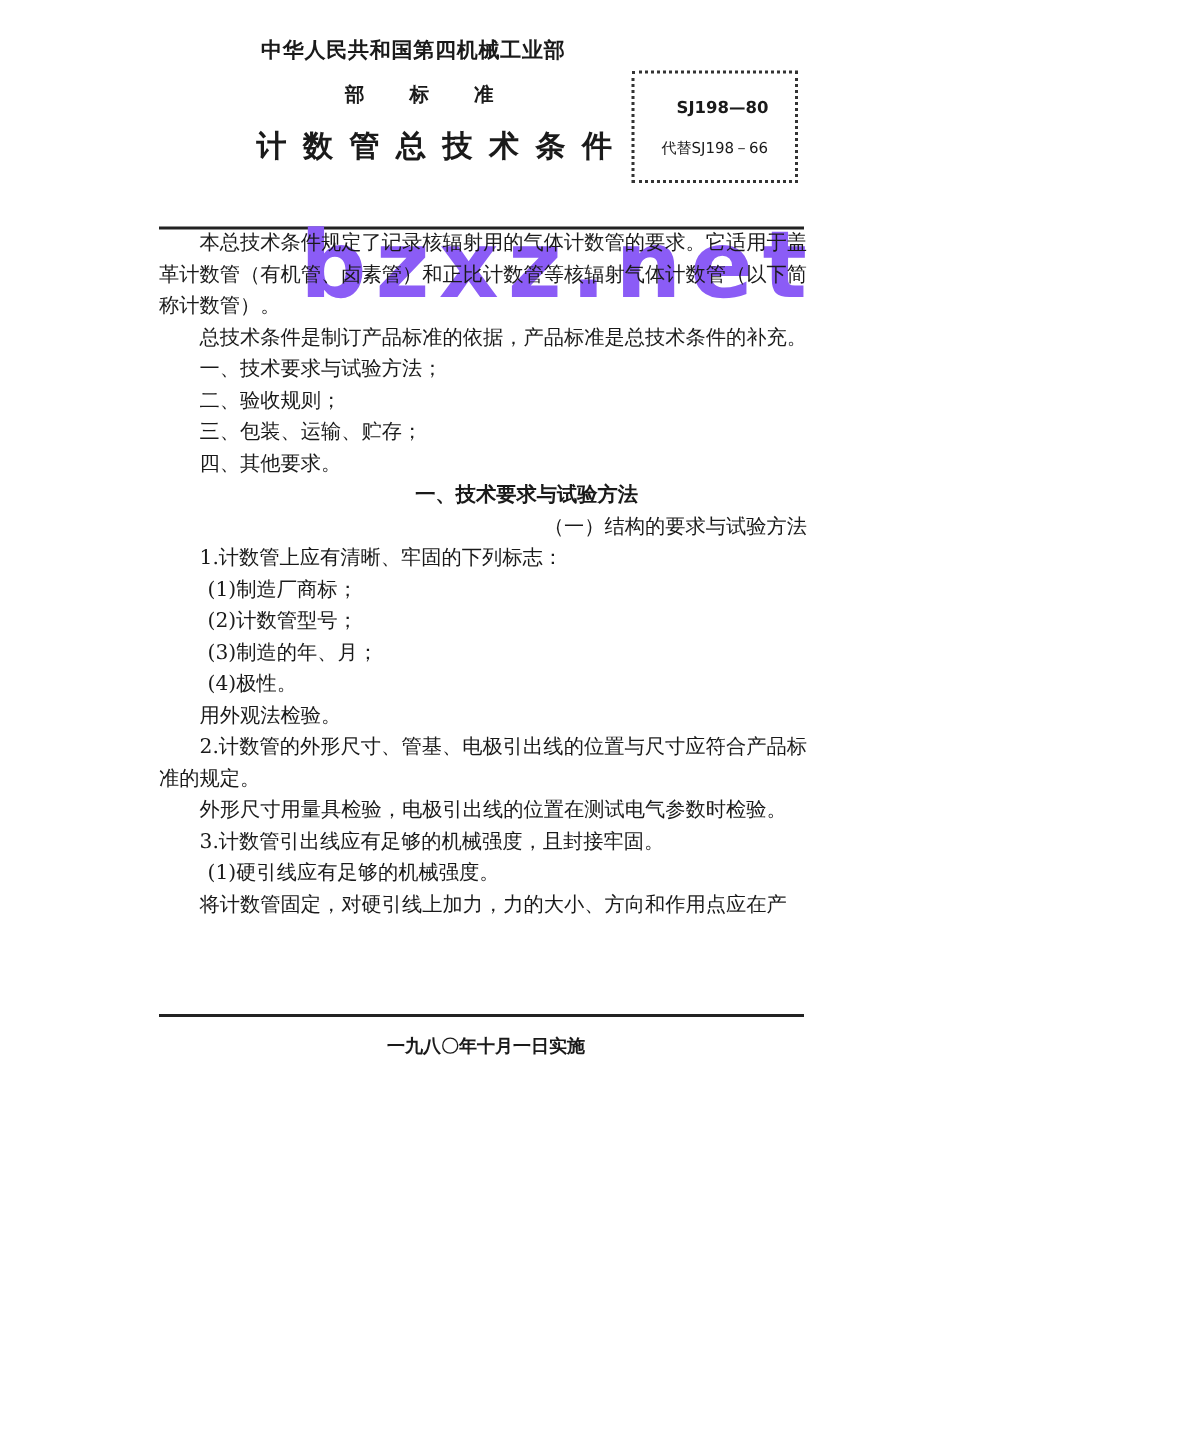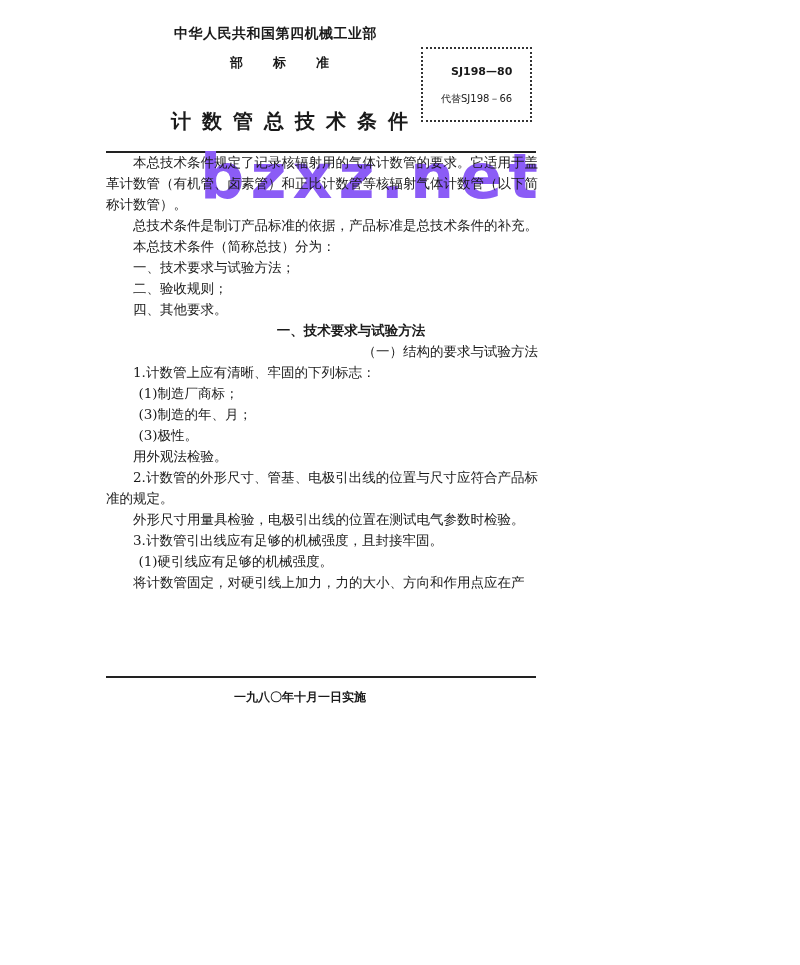--- a/index.html
+++ b/index.html
@@ -5,21 +5,21 @@
     html, body { margin: 0; padding: 0; background: #ffffff; }
     body { width: 800px; height: 965px; position: relative; overflow: hidden;
            font-family: "DejaVu Serif", "Liberation Serif", serif; color: #1a1a1a; }
     .page { position: absolute; left: 0; top: 0; width: 635px; height: 965px; }
 
     .ministry { position: absolute; left: 174px; top: 25px; font-size: 14px; font-weight: bold;
                 font-family: "DejaVu Sans", sans-serif; letter-spacing: 0.5px; white-space: nowrap; }
     .std-type { position: absolute; left: 230px; top: 54px; font-size: 13px; font-weight: bold;
                 font-family: "DejaVu Sans", sans-serif; white-space: nowrap; word-spacing: 0; }
     .std-type span { display: inline-block; margin-right: 30px; }
-    .doc-title { position: absolute; left: 171px; top: 108px; font-size: 20px; font-weight: bold;
+    .doc-title { position: absolute; left: 171px; top: 84px; font-size: 20px; font-weight: bold;
                  font-family: "DejaVu Sans", sans-serif; letter-spacing: 11px; white-space: nowrap; }
 
     .code-box { position: absolute; left: 421px; top: 47px; width: 111px; height: 75px;
                 border: 2px dotted #333; box-sizing: border-box; }
     .code-box .code { position: absolute; left: 28px; top: 16px; font-size: 11px; font-weight: bold;
                       font-family: "DejaVu Sans", sans-serif; white-space: nowrap; }
     .code-box .replaces { position: absolute; left: 18px; top: 43px; font-size: 10px;
                           font-family: "DejaVu Sans", sans-serif; white-space: nowrap; }
 
     .rule { position: absolute; left: 106px; width: 430px; height: 0; border-top: 2px solid #222; }
@@ -33,21 +33,21 @@
     .body-text { position: absolute; left: 106px; top: 152px; width: 432px; z-index: 1;
                  font-size: 13.5px; line-height: 21px; }
     .body-text p { margin: 0; }
     .indent { text-indent: 2em; }
     .indent-1 { padding-left: 2em; }
     .indent-half { padding-left: 2.4em; }
     .center-bold { text-align: center; font-weight: bold; font-family: "DejaVu Sans", sans-serif; padding-left: 58px; }
     .center { text-align: right; padding-left: 82px; }
     .justify { text-align: justify; }
 
-    .effective { position: absolute; left: 234px; top: 689px; font-size: 12px; font-weight: bold;
+    .effective { position: absolute; left: 258px; top: 689px; font-size: 12px; font-weight: bold;
                  font-family: Liberation Serif, serif; white-space: nowrap; }
   </style>
 </head>
 <body>
 
 <div class="page">
 
   <div class="ministry">中华人民共和国第四机械工业部</div>
 
   <div class="std-type">
@@ -61,30 +61,31 @@
     <div class="replaces">代替SJ198－66</div>
   </div>
 
   <div class="rule top"></div>
 
   <div class="watermark">bzxz.net</div>
 
   <div class="body-text">
     <p class="indent justify">本总技术条件规定了记录核辐射用的气体计数管的要求。它适用于盖革计数管（有机管、卤素管）和正比计数管等核辐射气体计数管（以下简称计数管）。</p>
     <p class="indent justify">总技术条件是制订产品标准的依据，产品标准是总技术条件的补充。</p>
-    <p class="indent">本总技术条件（简称总技）分为：</p>
     <p class="indent-1">一、技术要求与试验方法；</p>
     <p class="indent-1">二、验收规则；</p>
+    <p class="indent-1">三、包装、运输、贮存；</p>
     <p class="indent-1">四、其他要求。</p>
     <p class="center-bold">一、技术要求与试验方法</p>
     <p class="center">（一）结构的要求与试验方法</p>
     <p class="indent-1">1.计数管上应有清晰、牢固的下列标志：</p>
     <p class="indent-half">(1)制造厂商标；</p>
+    <p class="indent-half">(2)计数管型号；</p>
     <p class="indent-half">(3)制造的年、月；</p>
-    <p class="indent-half">(3)极性。</p>
+    <p class="indent-half">(4)极性。</p>
     <p class="indent-1">用外观法检验。</p>
     <p class="indent justify">2.计数管的外形尺寸、管基、电极引出线的位置与尺寸应符合产品标准的规定。</p>
     <p class="indent">外形尺寸用量具检验，电极引出线的位置在测试电气参数时检验。</p>
     <p class="indent">3.计数管引出线应有足够的机械强度，且封接牢固。</p>
     <p class="indent-half">(1)硬引线应有足够的机械强度。</p>
     <p class="indent">将计数管固定，对硬引线上加力，力的大小、方向和作用点应在产</p>
   </div>
 
   <div class="rule bottom"></div>
 

